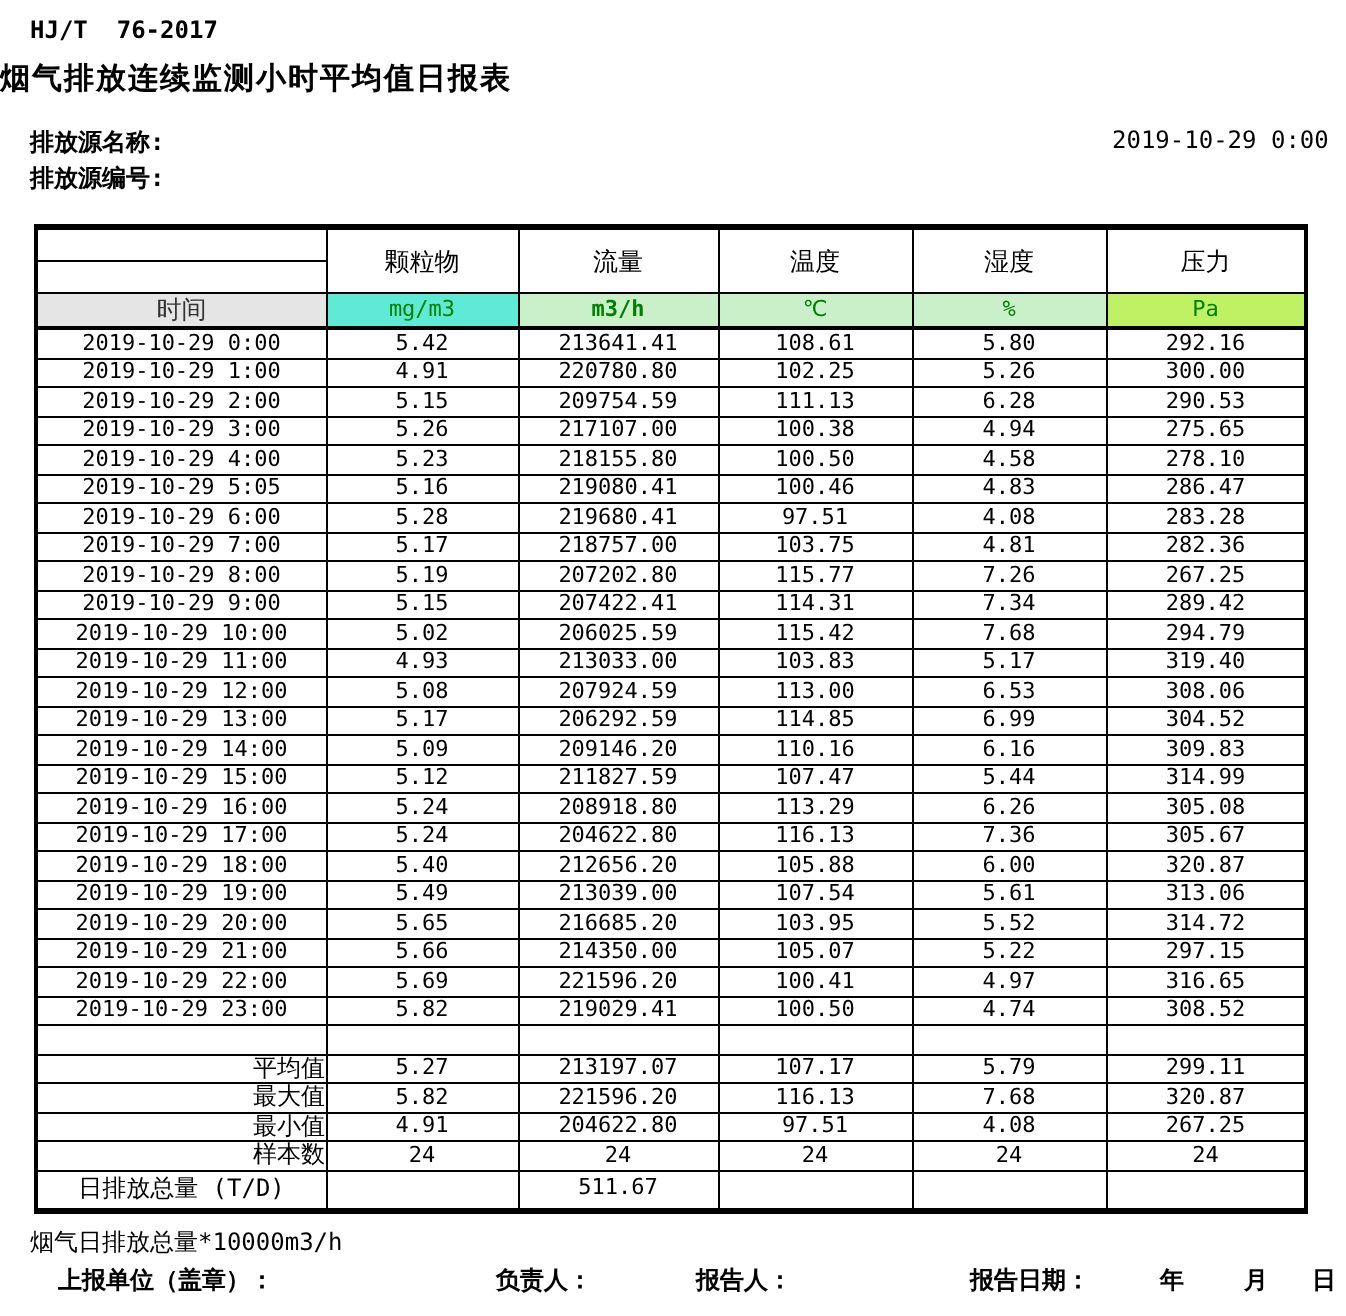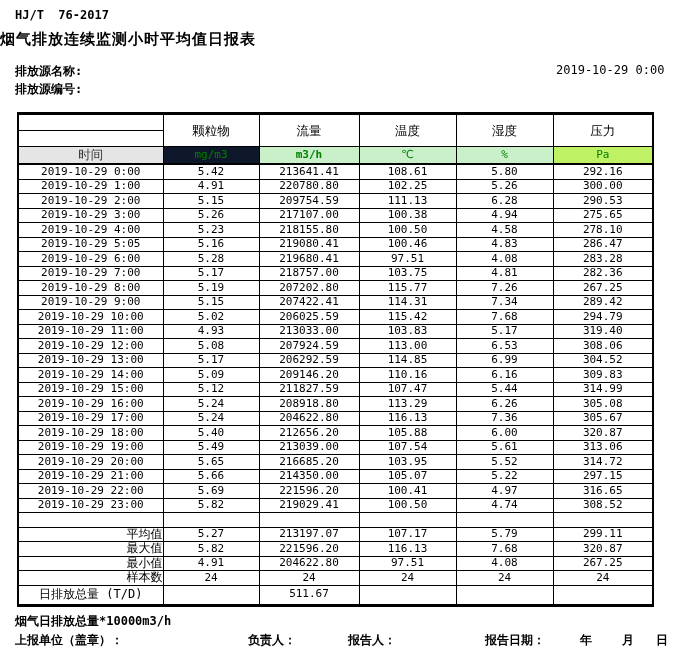--- a/index.html
+++ b/index.html
@@ -23,24 +23,24 @@
     font-weight:normal;font-size:11px;line-height:1.1;height:13.5px;
     overflow:hidden;white-space:nowrap;
   }
   tr.head-row td{height:15px;font-size:12.5px;}
   tr.unit-row td{height:16px;font-size:11px;border-bottom:2px solid #000;}
   tr.unit-row td.time-label{font-size:12.5px;color:#333;}
   tr.spacer-row td{height:13.5px;}
   tr.sum-row td.label{font-size:12px;text-align:right;}
   tr.total-row td{height:18px;}
   tr.total-row td.label{font-size:12px;}
-  .note{position:absolute;left:15px;top:613px;font-size:12px;font-weight:bold;}
+  .note{position:absolute;left:15px;top:613px;font-size:12px;font-weight:normal;}
   .sign-row{position:absolute;left:0;top:632px;width:673px;font-size:12px;font-weight:bold;}
   .sign-row span{position:absolute;white-space:nowrap;}
-  .lbl-unit{left:15px;}
+  .lbl-unit{left:29px;}
   .lbl-resp{left:217px;margin-left:31px;}
   .lbl-reporter{left:348px;}
   .lbl-date{left:485px;}
   .lbl-year{left:580px;}
   .lbl-month{left:622px;}
   .lbl-day{left:656px;}
 </style>
 </head>
 <body>
 
@@ -68,21 +68,21 @@
         <td rowspan="2">流量</td>
         <td rowspan="2">温度</td>
         <td rowspan="2">湿度</td>
         <td rowspan="2">压力</td>
       </tr>
       <tr class="head-row">
         <td></td>
       </tr>
       <tr class="unit-row">
         <td class="time-label" style="background: #e5e5e5;">时间</td>
-        <td class="unit" style="background: #0f172a; color: rgb(0, 128, 0);">mg/m3</td>
+        <td class="unit" style="background: #5eead4; color: rgb(0, 128, 0);">mg/m3</td>
         <td class="unit" style="background: rgb(201, 240, 201); color: rgb(0, 128, 0); font-weight: bold;">m3/h</td>
         <td class="unit" style="background: rgb(201, 240, 201); color: rgb(0, 128, 0);">℃</td>
         <td class="unit" style="background: rgb(201, 240, 201); color: rgb(0, 128, 0);">%</td>
         <td class="unit" style="background: #bef264; color: rgb(0, 128, 0);">Pa</td>
       </tr>
     </tbody>
     <tbody>
         <tr class="data-row">
           <td class="label">2019-10-29 0:00</td>
           <td>5.42</td>

